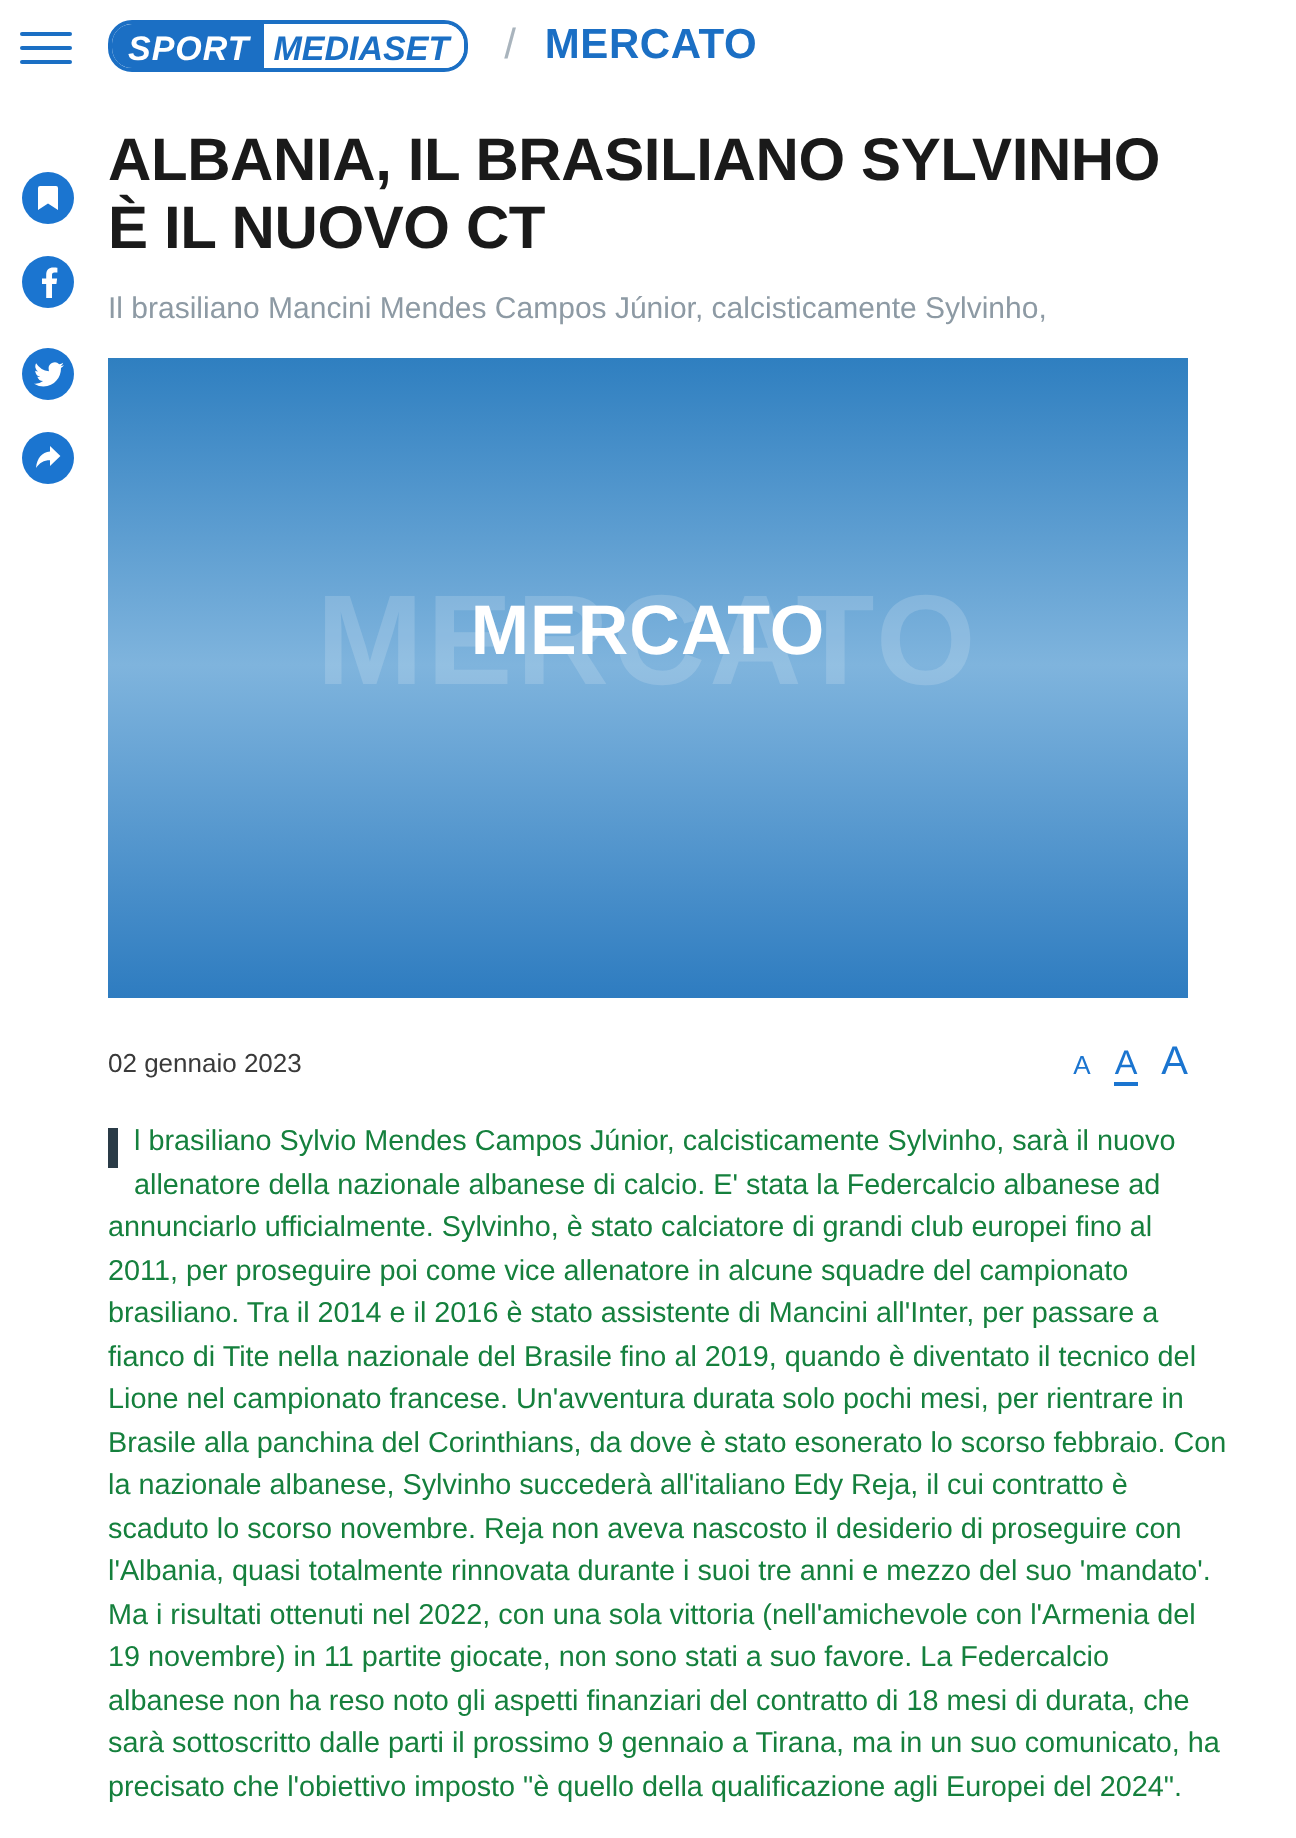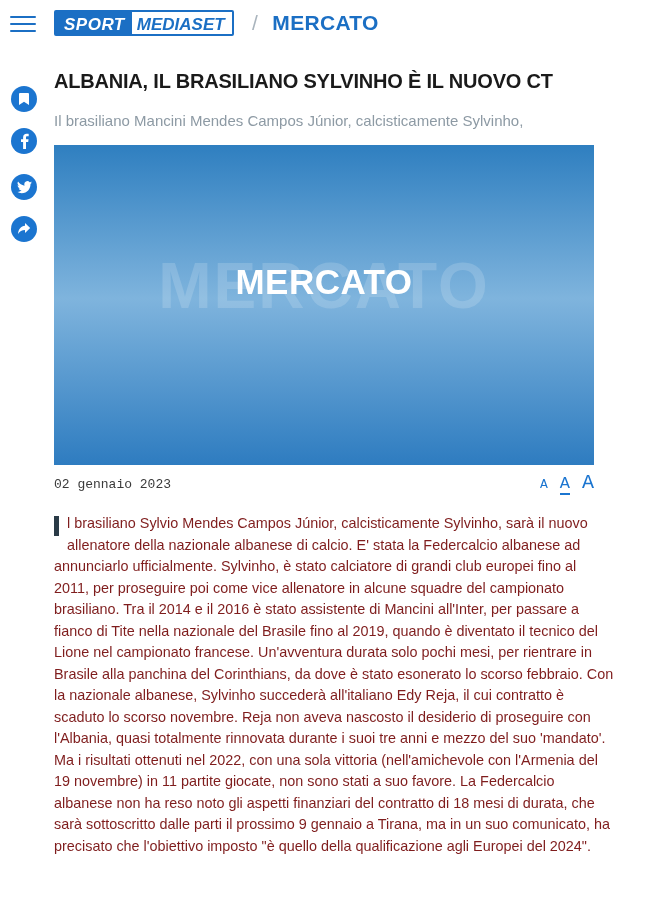--- a/index.html
+++ b/index.html
@@ -71,21 +71,21 @@
     position: relative;
     height: 50px;
     padding-top: 10px;
   }
   #logo {
     display: inline-flex;
     align-items: stretch;
     height: 26px;
     vertical-align: middle;
     border: 2px solid #1b6fc4;
-    border-radius: 2px;
+    border-radius: 12px;
     overflow: hidden;
   }
   #logo-sport {
     background: #1b6fc4;
     color: #ffffff;
     font-weight: bold;
     font-style: italic;
     font-size: 17px;
     letter-spacing: 0.5px;
     padding: 2px 7px 0 8px;
@@ -115,21 +115,21 @@
     vertical-align: middle;
     color: #1b6fc4;
     font-size: 21px;
     font-weight: bold;
     letter-spacing: 0.3px;
   }
 
   
   #headline {
     margin: 14px 0 0 0;
-    font-size: 20px;
+    font-size: 30px;
     line-height: 34px;
     font-weight: bold;
     color: #1a1a1a;
     letter-spacing: -0.2px;
     max-width: 540px;
   }
   #subhead {
     margin: 13px 0 0 0;
     font-size: 15px;
     line-height: 20px;
@@ -175,23 +175,22 @@
     font-size: 24px;
     font-weight: 300;
     letter-spacing: 0.5px;
     margin-top: 2px;
   }
 
   
   #meta-row {
     position: relative;
     width: 540px;
-    margin-top: 10px;
+    margin-top: 24px;
     height: 24px;
-    font-family: Liberation Mono, monospace;
   }
   #date {
     font-size: 13px;
     color: #3a3a3a;
   }
   #font-sizer {
     position: absolute;
     right: 0; top: -2px;
     display: flex;
     align-items: baseline;
@@ -202,21 +201,21 @@
   #fs-medium { font-size: 17px; border-bottom: 2px solid #1b75d0; padding-bottom: 1px; }
   #fs-large  { font-size: 20px; }
 
   
   #article-body {
     position: relative;
     width: 560px;
     margin-top: 14px;
     font-size: 14.4px;
     line-height: 21.5px;
-    color: #7f1d1d;
+    color: #15803d;
     text-align: left;
   }
   #dropbar {
     float: left;
     width: 5px;
     height: 20px;
     background: #2a3b47;
     margin: 3px 8px 0 0;
   }
 </style>

